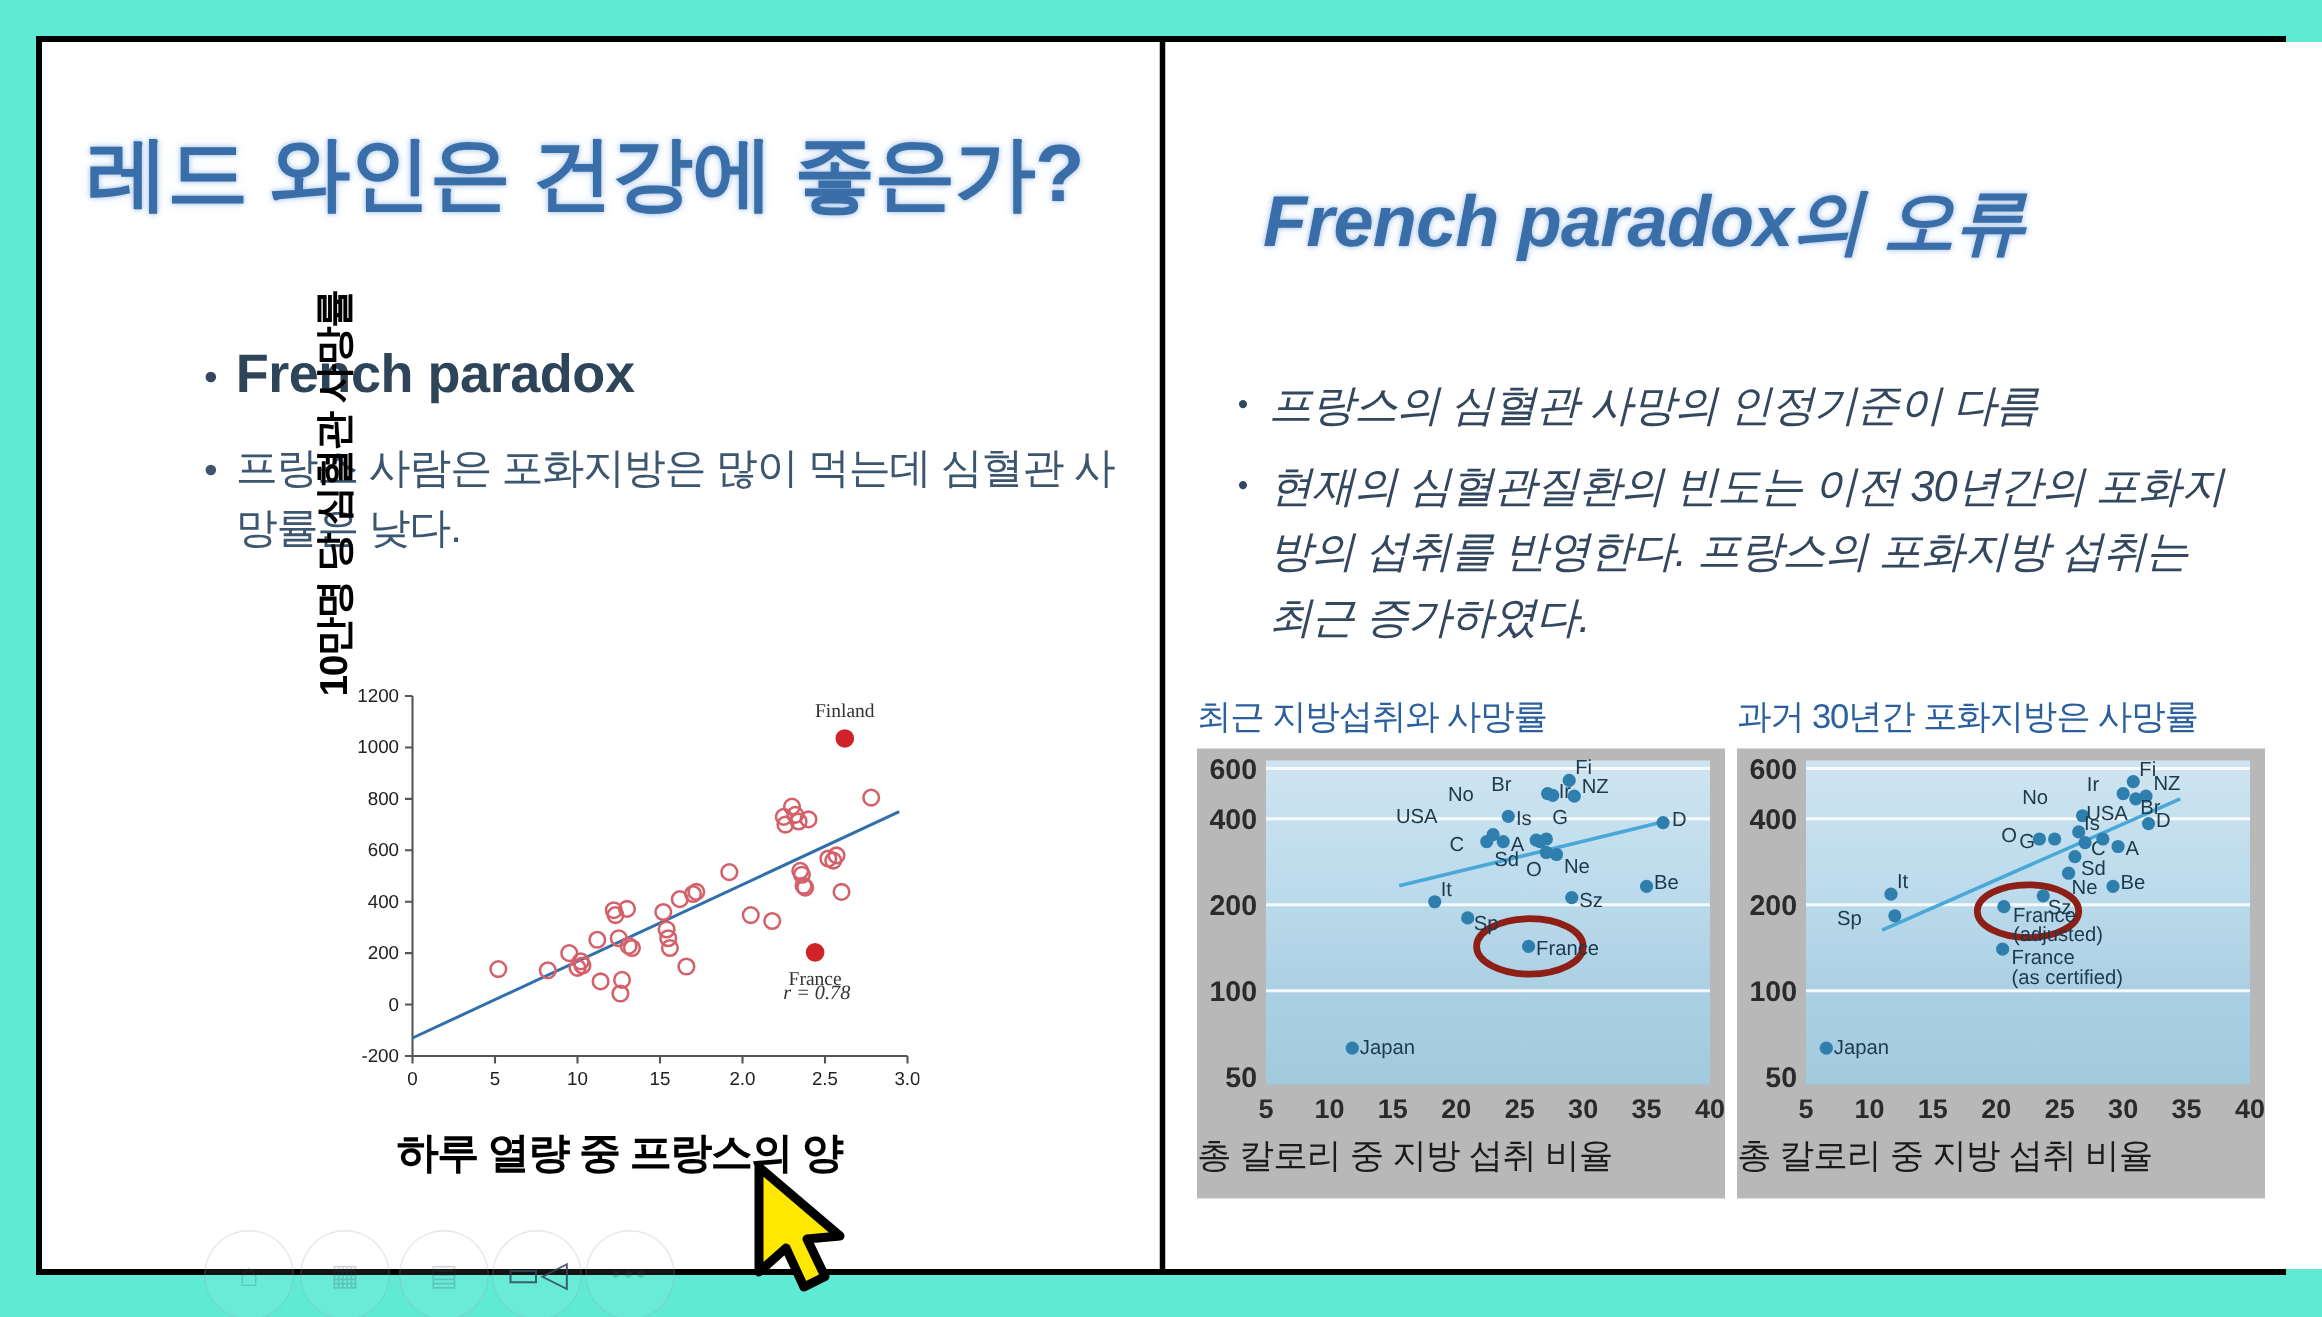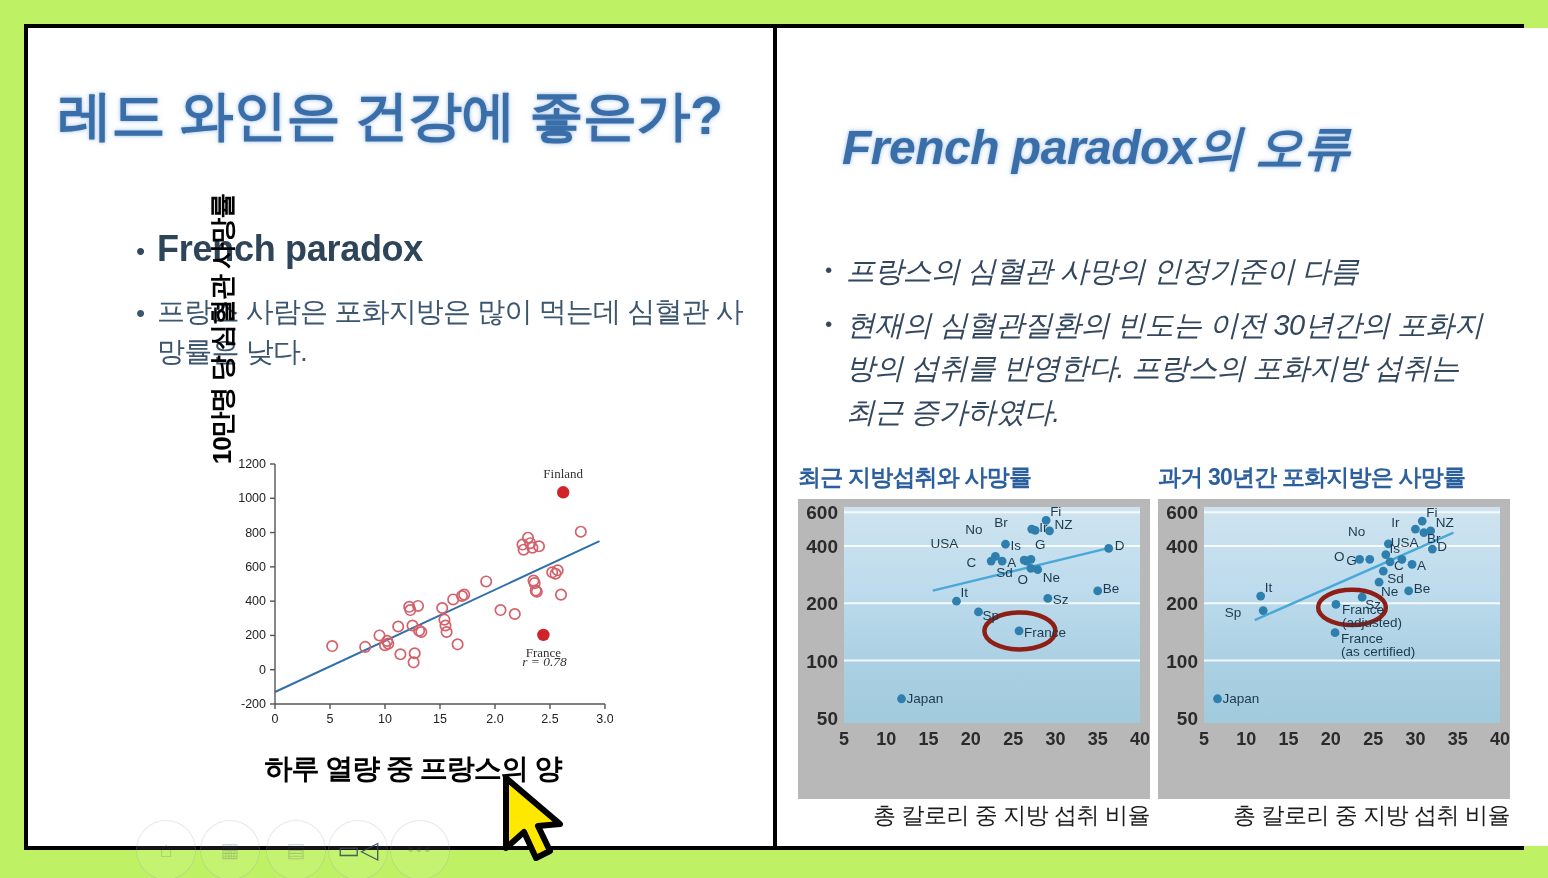--- a/index.html
+++ b/index.html
@@ -1,17 +1,17 @@
 <!DOCTYPE html>
 <html><head>
 <meta charset="utf-8">
 <style>
   html,body{margin:0;padding:0;background:#ffffff;}
   body{width:1548px;height:878px;font-family:"Liberation Sans","DejaVu Sans",sans-serif;overflow:hidden;}
-  #root{position:relative;width:1548px;height:878px;background:#bef264;}
+  #root{position:relative;width:1548px;height:878px;background:#5eead4;}
 
   
   .frame{position:absolute;left:24px;top:24px;width:1500px;height:826px;border:4px solid #000;box-sizing:border-box;background:#fff;}
   .divider{position:absolute;left:773px;top:24px;width:4px;height:826px;background:#000;}
 
   
   .slide{position:absolute;top:28px;height:818px;background:#fff;box-sizing:border-box;}
   .slide-left{left:28px;width:745px;}
   .slide-right{left:777px;width:881px;font-style:italic;}
 
@@ -68,28 +68,28 @@
   .ghost .gi{position:absolute;left:50%;top:50%;transform:translate(-50%,-50%);
              opacity:.22;color:#33475e;}
 
   
   .cursor{position:absolute;left:466px;top:742px;}
 
   
   .mini{position:absolute;top:462px;}
   .mini-a{left:798px;width:352px;}
   .mini-b{left:1158px;width:352px;}
-  .mini-title{font-size:23px;font-weight:bold;color:#2b5f9e;white-space:nowrap;
+  .mini-title{font-size:23px;font-weight:normal;color:#2b5f9e;white-space:nowrap;
               letter-spacing:-.8px;margin-bottom:6px;}
   .mini-title.clip{overflow:hidden;width:352px;}
   .mini-body{position:relative;width:352px;height:300px;background:#b8b8b8;}
   .mini-plot{position:absolute;left:46px;top:8px;width:296px;height:216px;
              background:linear-gradient(to bottom,#cfe4f0 0%,#bcdbec 40%,#a9cfe2 75%,#a2cadd 100%);}
-  .mini-xlab{position:absolute;left:0;top:256px;width:352px;text-align:right;
-             font-size:23px;color:#1b1b1b;letter-spacing:-.5px;white-space:nowrap;margin-top:45px;}
+  .mini-xlab{position:absolute;left:0;top:256px;width:352px;text-align:left;
+             font-size:23px;color:#1b1b1b;letter-spacing:-.5px;white-space:nowrap;}
 </style>
 </head>
 <body>
 
 <div id="root">
 
   <div class="frame"></div>
   <div class="divider"></div>
 
   <div class="slide slide-left">

